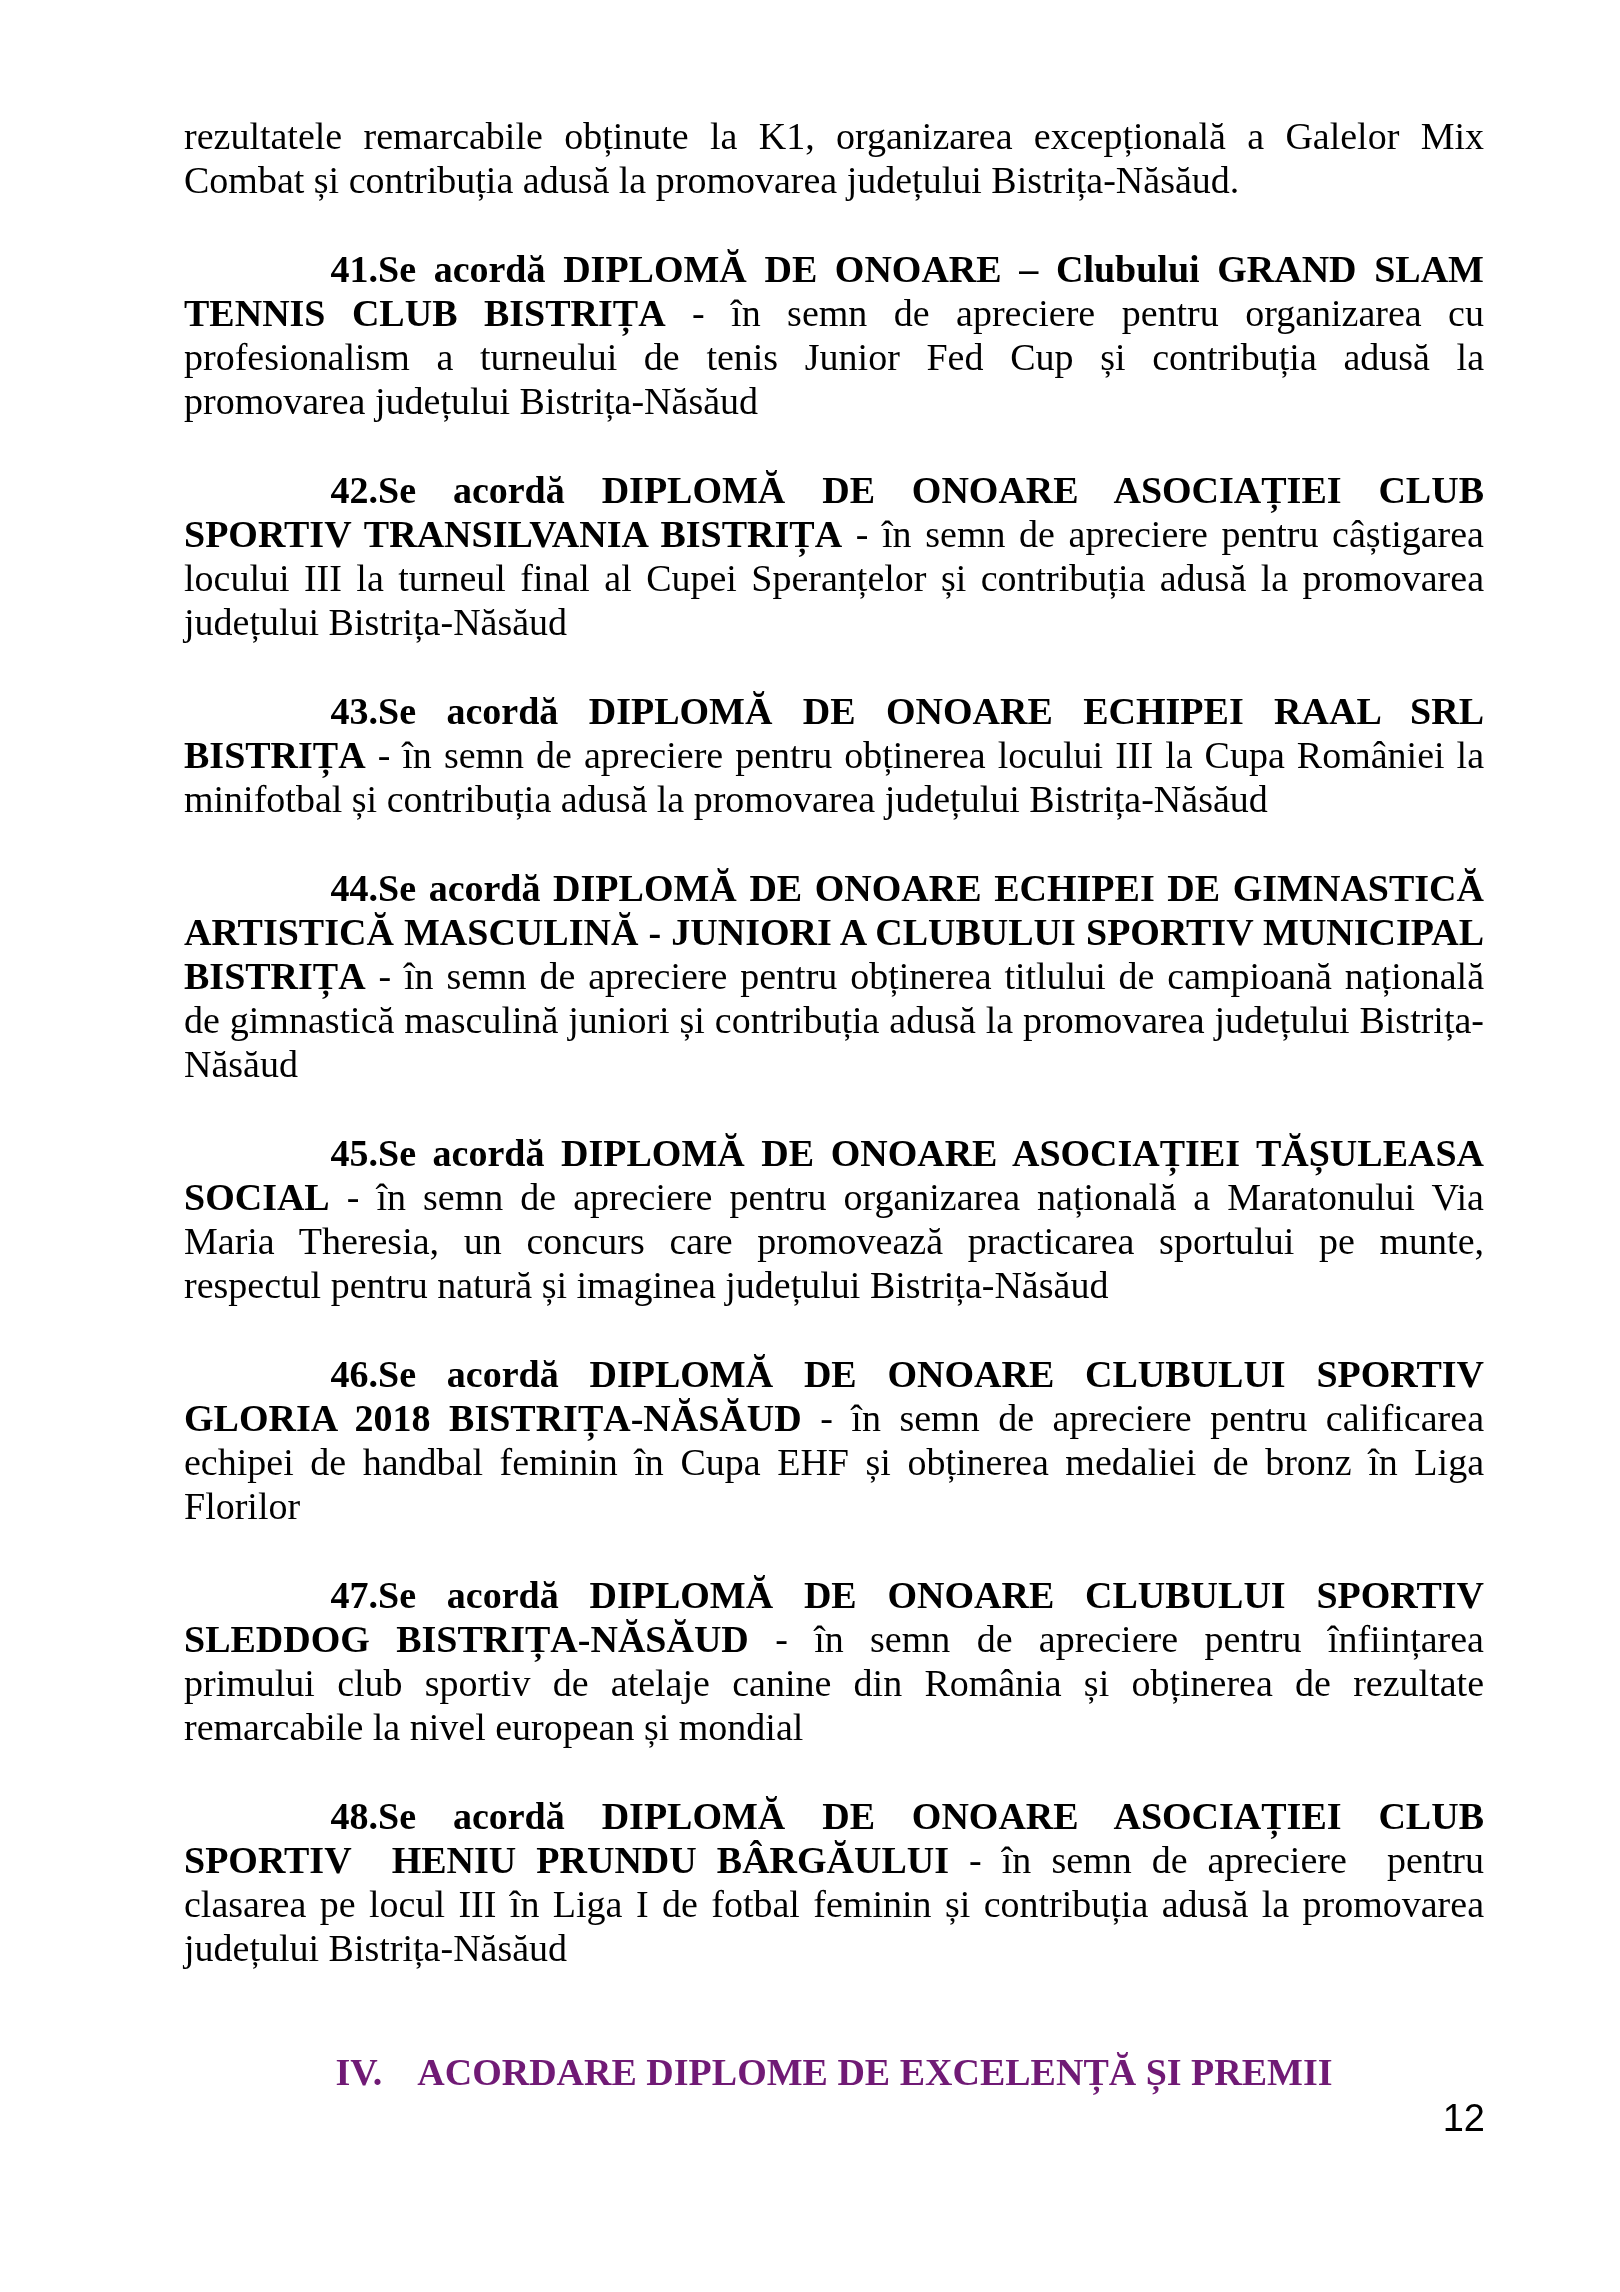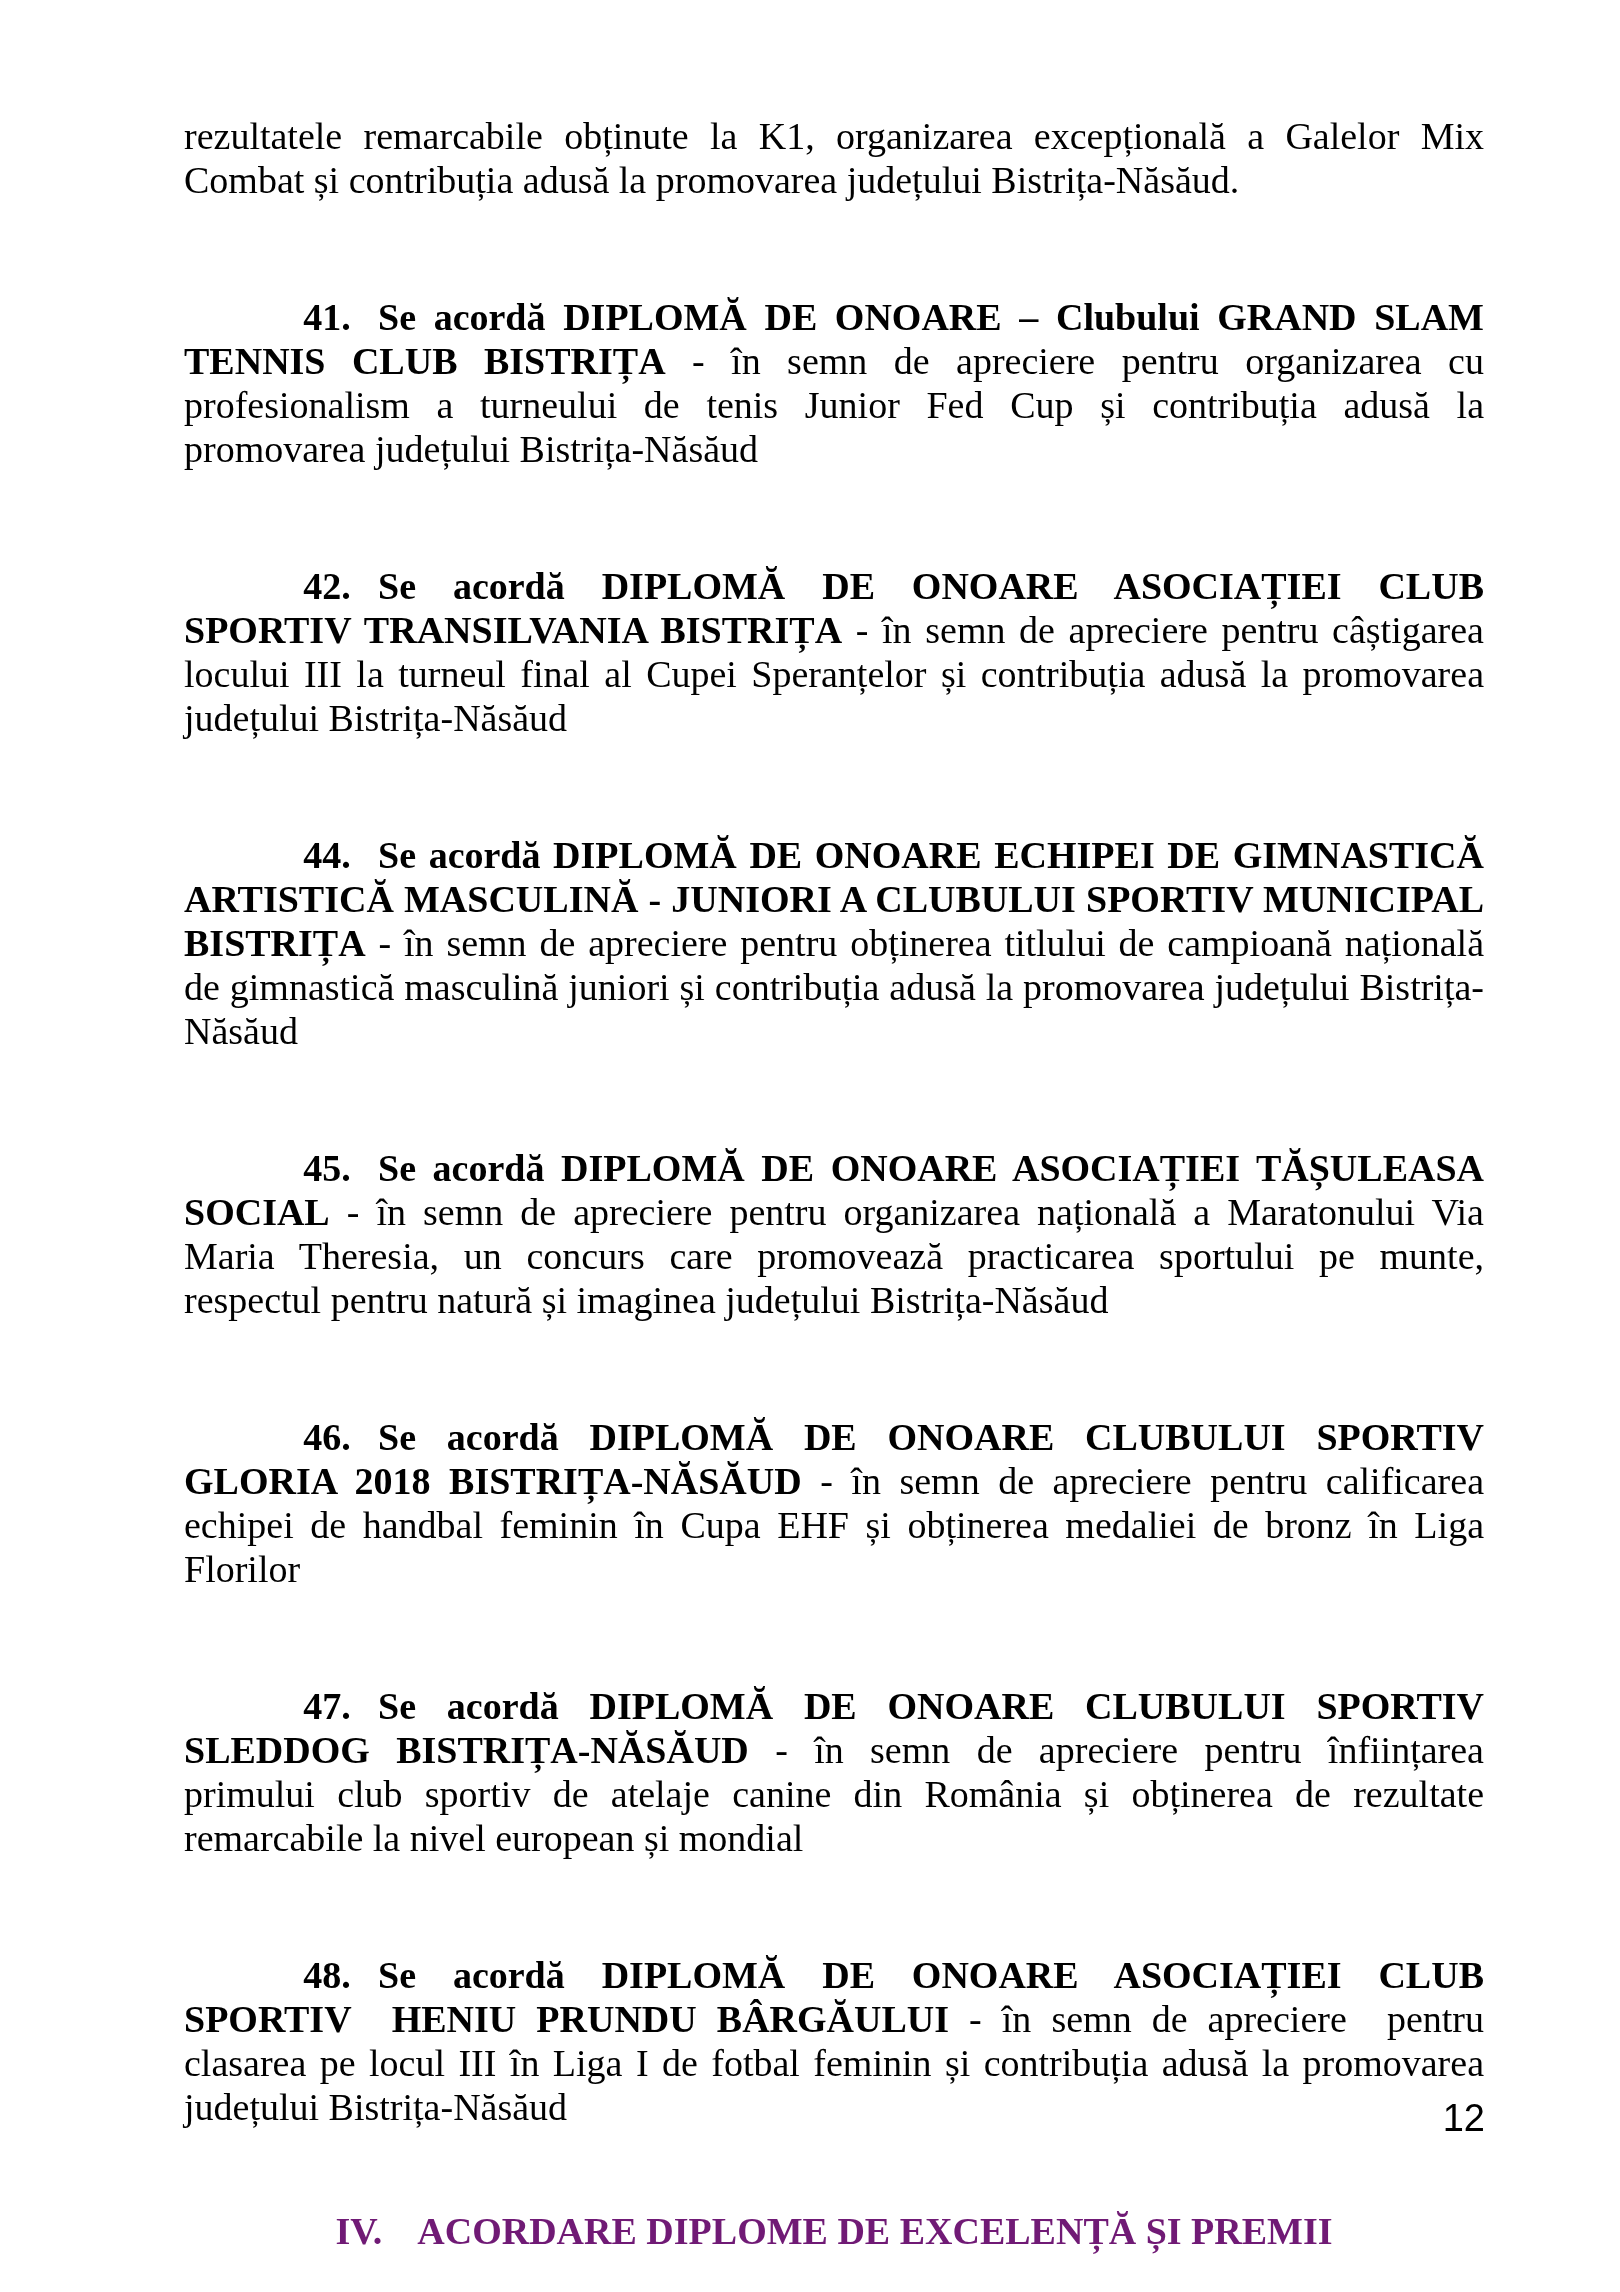--- a/index.html
+++ b/index.html
@@ -23,22 +23,21 @@
     font-size: 38px;
     line-height: 44px;
     text-align: justify;
   }
   p.intro { margin: 0; }
   p.item { margin-top: 45px; text-indent: 46px; }
   .num {
     display: inline-block;
     width: 148px;
     font-weight: bold;
-    text-align: center;
-    margin-top: 48px;
+    text-align: right;
   }
   .bold { font-weight: bold; }
   p.heading {
     margin-top: 80px;
     text-align: center;
     font-weight: bold;
     text-indent: 0;
   }
   .heading-label { margin-left: 35px; }
   .page-number {
@@ -56,20 +55,21 @@
 
 <div class="page">
   <div class="content">
 
     <p class="intro">rezultatele remarcabile obținute la K1, organizarea excepțională a Galelor Mix Combat și contribuția adusă la promovarea județului Bistrița-Năsăud.</p>
 
     <p class="item"><span class="num">41.</span><span class="bold">Se acordă DIPLOMĂ DE ONOARE – Clubului GRAND SLAM TENNIS CLUB BISTRIȚA</span><span> - în semn de apreciere pentru organizarea cu profesionalism a turneului de tenis Junior Fed Cup și contribuția adusă la promovarea județului Bistrița-Năsăud</span></p>
 
     <p class="item"><span class="num">42.</span><span class="bold">Se acordă DIPLOMĂ DE ONOARE ASOCIAȚIEI CLUB SPORTIV TRANSILVANIA BISTRIȚA</span><span> - în semn de apreciere pentru câștigarea locului III la turneul final al Cupei Speranțelor și contribuția adusă la promovarea județului Bistrița-Năsăud</span></p>
 
+    <p class="item"><span class="num">43.</span><span class="bold">Se acordă DIPLOMĂ DE ONOARE ECHIPEI RAAL SRL BISTRIȚA</span><span> - în semn de apreciere pentru obținerea locului III la Cupa României la minifotbal și contribuția adusă la promovarea județului Bistrița-Năsăud</span></p>
 
     <p class="item"><span class="num">44.</span><span class="bold">Se acordă DIPLOMĂ DE ONOARE ECHIPEI DE GIMNASTICĂ ARTISTICĂ MASCULINĂ - JUNIORI A CLUBULUI SPORTIV MUNICIPAL BISTRIȚA</span><span> - în semn de apreciere pentru obținerea titlului de campioană națională de gimnastică masculină juniori și contribuția adusă la promovarea județului Bistrița-Năsăud</span></p>
 
     <p class="item"><span class="num">45.</span><span class="bold">Se acordă DIPLOMĂ DE ONOARE ASOCIAȚIEI TĂȘULEASA SOCIAL</span><span> - în semn de apreciere pentru organizarea națională a Maratonului Via Maria Theresia, un concurs care promovează practicarea sportului pe munte, respectul pentru natură și imaginea județului Bistrița-Năsăud</span></p>
 
     <p class="item"><span class="num">46.</span><span class="bold">Se acordă DIPLOMĂ DE ONOARE CLUBULUI SPORTIV GLORIA 2018 BISTRIȚA-NĂSĂUD</span><span> - în semn de apreciere pentru calificarea echipei de handbal feminin în Cupa EHF și obținerea medaliei de bronz în Liga Florilor</span></p>
 
     <p class="item"><span class="num">47.</span><span class="bold">Se acordă DIPLOMĂ DE ONOARE CLUBULUI SPORTIV SLEDDOG BISTRIȚA-NĂSĂUD</span><span> - în semn de apreciere pentru înființarea primului club sportiv de atelaje canine din România și obținerea de rezultate remarcabile la nivel european și mondial</span></p>
 
     <p class="item"><span class="num">48.</span><span class="bold">Se acordă DIPLOMĂ DE ONOARE ASOCIAȚIEI CLUB SPORTIV&nbsp; HENIU PRUNDU BÂRGĂULUI</span><span> - în semn de apreciere&nbsp; pentru clasarea pe locul III în Liga I de fotbal feminin și contribuția adusă la promovarea județului Bistrița-Năsăud</span></p>

